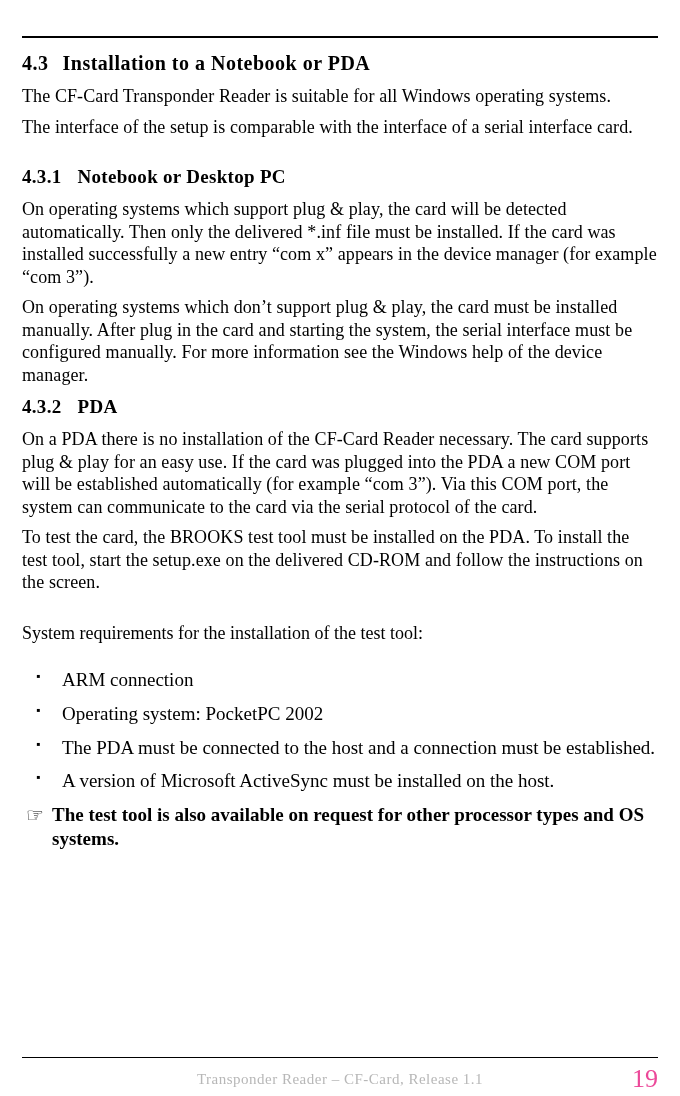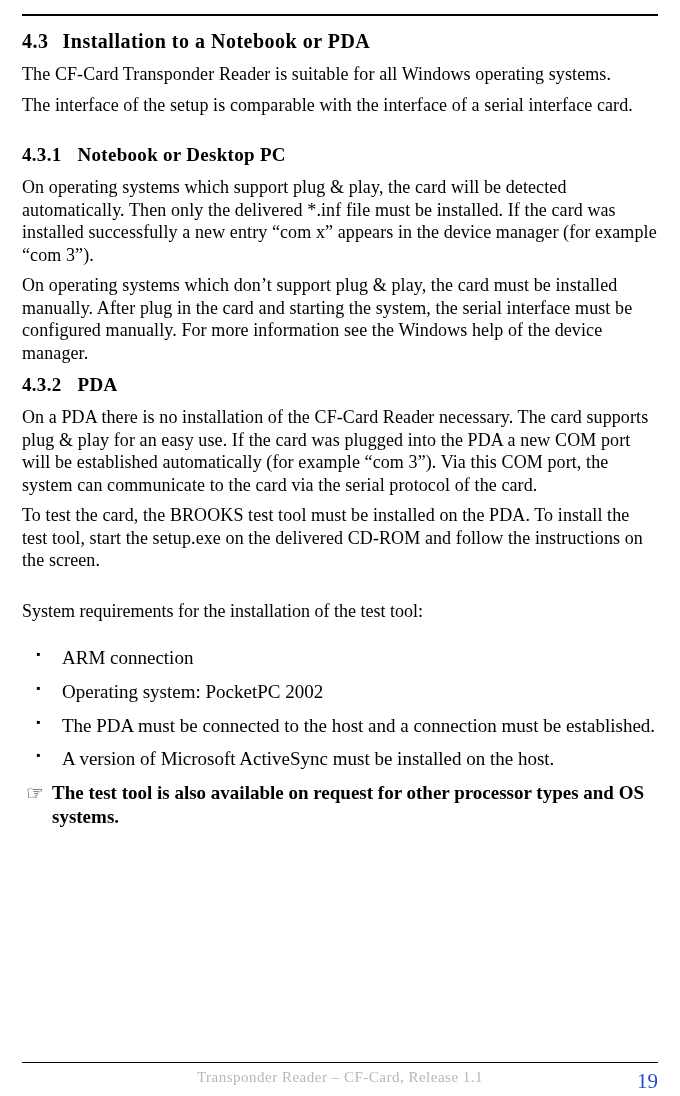--- a/index.html
+++ b/index.html
@@ -7,21 +7,21 @@
     padding: 0;
     font-family: "Times New Roman", Times, serif;
     color: #000;
     background: #fff;
     width: 680px;
     height: 1096px;
     box-sizing: border-box;
     position: relative;
   }
   .page {
-    padding: 14px 22px 0 22px;
+    padding: 36px 22px 0 22px;
     box-sizing: border-box;
   }
   .top-rule {
     border-top: 2px solid #000;
     margin-bottom: 14px;
   }
   .h-main {
     font-weight: bold;
     font-size: 20px;
     letter-spacing: 0.5px;
@@ -94,35 +94,35 @@
     box-sizing: border-box;
     padding: 0 22px 2px 22px;
   }
   .footer-rule {
     border-top: 1px solid #000;
     margin-bottom: 6px;
   }
   .footer-row {
     display: flex;
     justify-content: space-between;
-    align-items: flex-start;
+    align-items: center;
     font-size: 15px;
     gap: 8px;
   }
   .footer-center {
     color: #b7b7b7;
     letter-spacing: 0.5px;
     flex: 1;
     text-align: center;
   }
   .footer-right {
     width: 40px;
     text-align: right;
-    font-size: 21px;
-    color: #1d4ed8;
+    font-size: 26px;
+    color: #ec4899;
   }
 </style>
 </head>
 <body>
 
 <div class="page">
   <div class="top-rule"></div>
 
   <div class="h-main">
     <span class="num">4.3</span><span>Installation to a Notebook or PDA</span>

